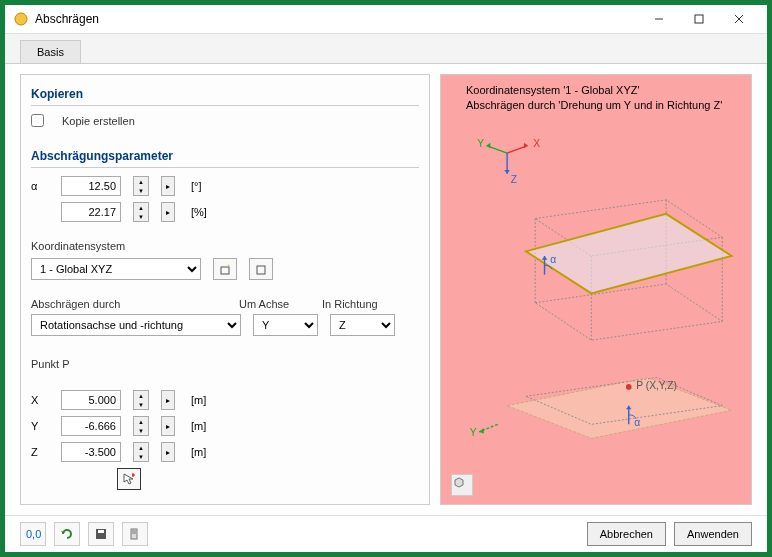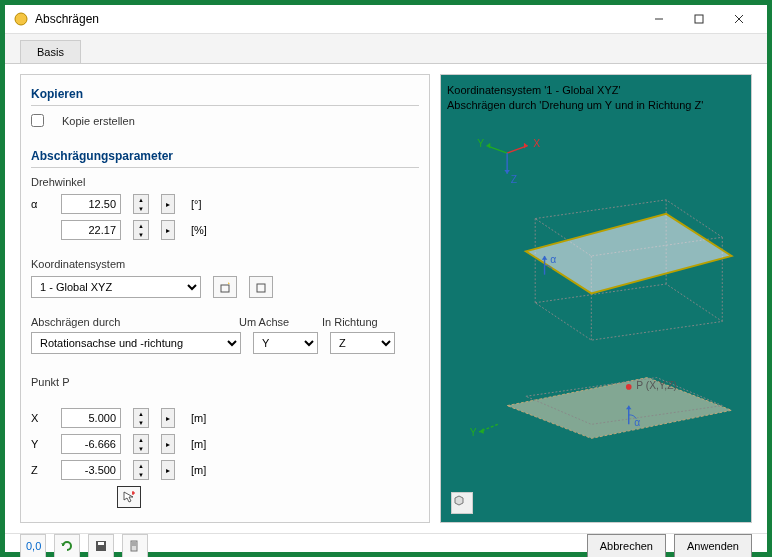--- a/index.html
+++ b/index.html
@@ -6,21 +6,21 @@
 body { margin: 0; background: #fff; }
 .window { width: 772px; height: 557px; border: 5px solid #15803d; background: #fff; display: flex; flex-direction: column; }
 .titlebar { height: 30px; display: flex; align-items: center; padding: 0 8px; border-bottom: 1px solid #e0e0e0; }
 .titlebar .icon { width: 16px; height: 16px; margin-right: 6px; }
 .titlebar .title { flex: 1; font-size: 12px; }
 .titlebar .win-btn { width: 40px; height: 28px; display: flex; align-items: center; justify-content: center; cursor: pointer; }
 .tabs { height: 30px; background: #f4f4f4; border-bottom: 1px solid #ccc; display: flex; align-items: flex-end; padding-left: 15px; padding-top: 6px; }
 .tab { padding: 5px 16px; background: #e8e8e8; border: 1px solid #ccc; border-bottom: none; font-size: 11px; }
 .content { flex: 1; display: flex; padding: 10px 15px; gap: 10px; }
 .left-panel { width: 410px; border: 1px solid #ccc; padding: 8px 10px; background: #fdfdfd; }
-.right-panel { flex: 1; border: 1px solid #ccc; padding: 8px 6px; background: #0f766e; position: relative; }
+.right-panel { flex: 1; border: 1px solid #ccc; padding: 8px 25px; background: #fca5a5; position: relative; }
 .section-header { color: #003d7a; font-weight: bold; font-size: 12px; padding: 4px 0; border-bottom: 1px solid #ccc; margin-bottom: 8px; }
 .row { display: flex; align-items: center; margin-bottom: 6px; gap: 12px; }
 .label { font-size: 11px; color: #333; }
 input[type=checkbox] { margin: 0 6px 0 0; }
 .field-label { width: 18px; font-size: 11px; }
 .num-input { width: 60px; height: 20px; border: 1px solid #aaa; text-align: right; padding: 2px 4px; font-size: 11px; }
 .spinner { display: flex; flex-direction: column; border: 1px solid #aaa; }
 .spinner div { width: 14px; height: 9px; font-size: 6px; display: flex; align-items: center; justify-content: center; background: #f0f0f0; cursor: pointer; }
 .arrow-btn { width: 14px; height: 20px; border: 1px solid #aaa; background: #f0f0f0; font-size: 8px; display: flex; align-items: center; justify-content: center; cursor: pointer; }
 .unit { font-size: 11px; margin-left: 4px; }
@@ -74,21 +74,20 @@
       <div class="section-header">Kopieren</div>
       <div class="row">
         <input type="checkbox" style="">
         <span class="label">Kopie erstellen</span>
       </div>
 
       <div style="height:12px"></div>
 
       <div class="section-header">Abschrägungsparameter</div>
 
-      <div class="label" style="margin-bottom:6px">Drehwinkel</div>
 
       <div class="row">
         <span class="field-label">α</span>
         <input class="num-input" value="12.50" style="">
         <div class="spinner">
             <div>▲</div>
             <div>▼</div>
           </div>
         <div class="arrow-btn">▸</div>
         <span class="unit">[°]</span>

